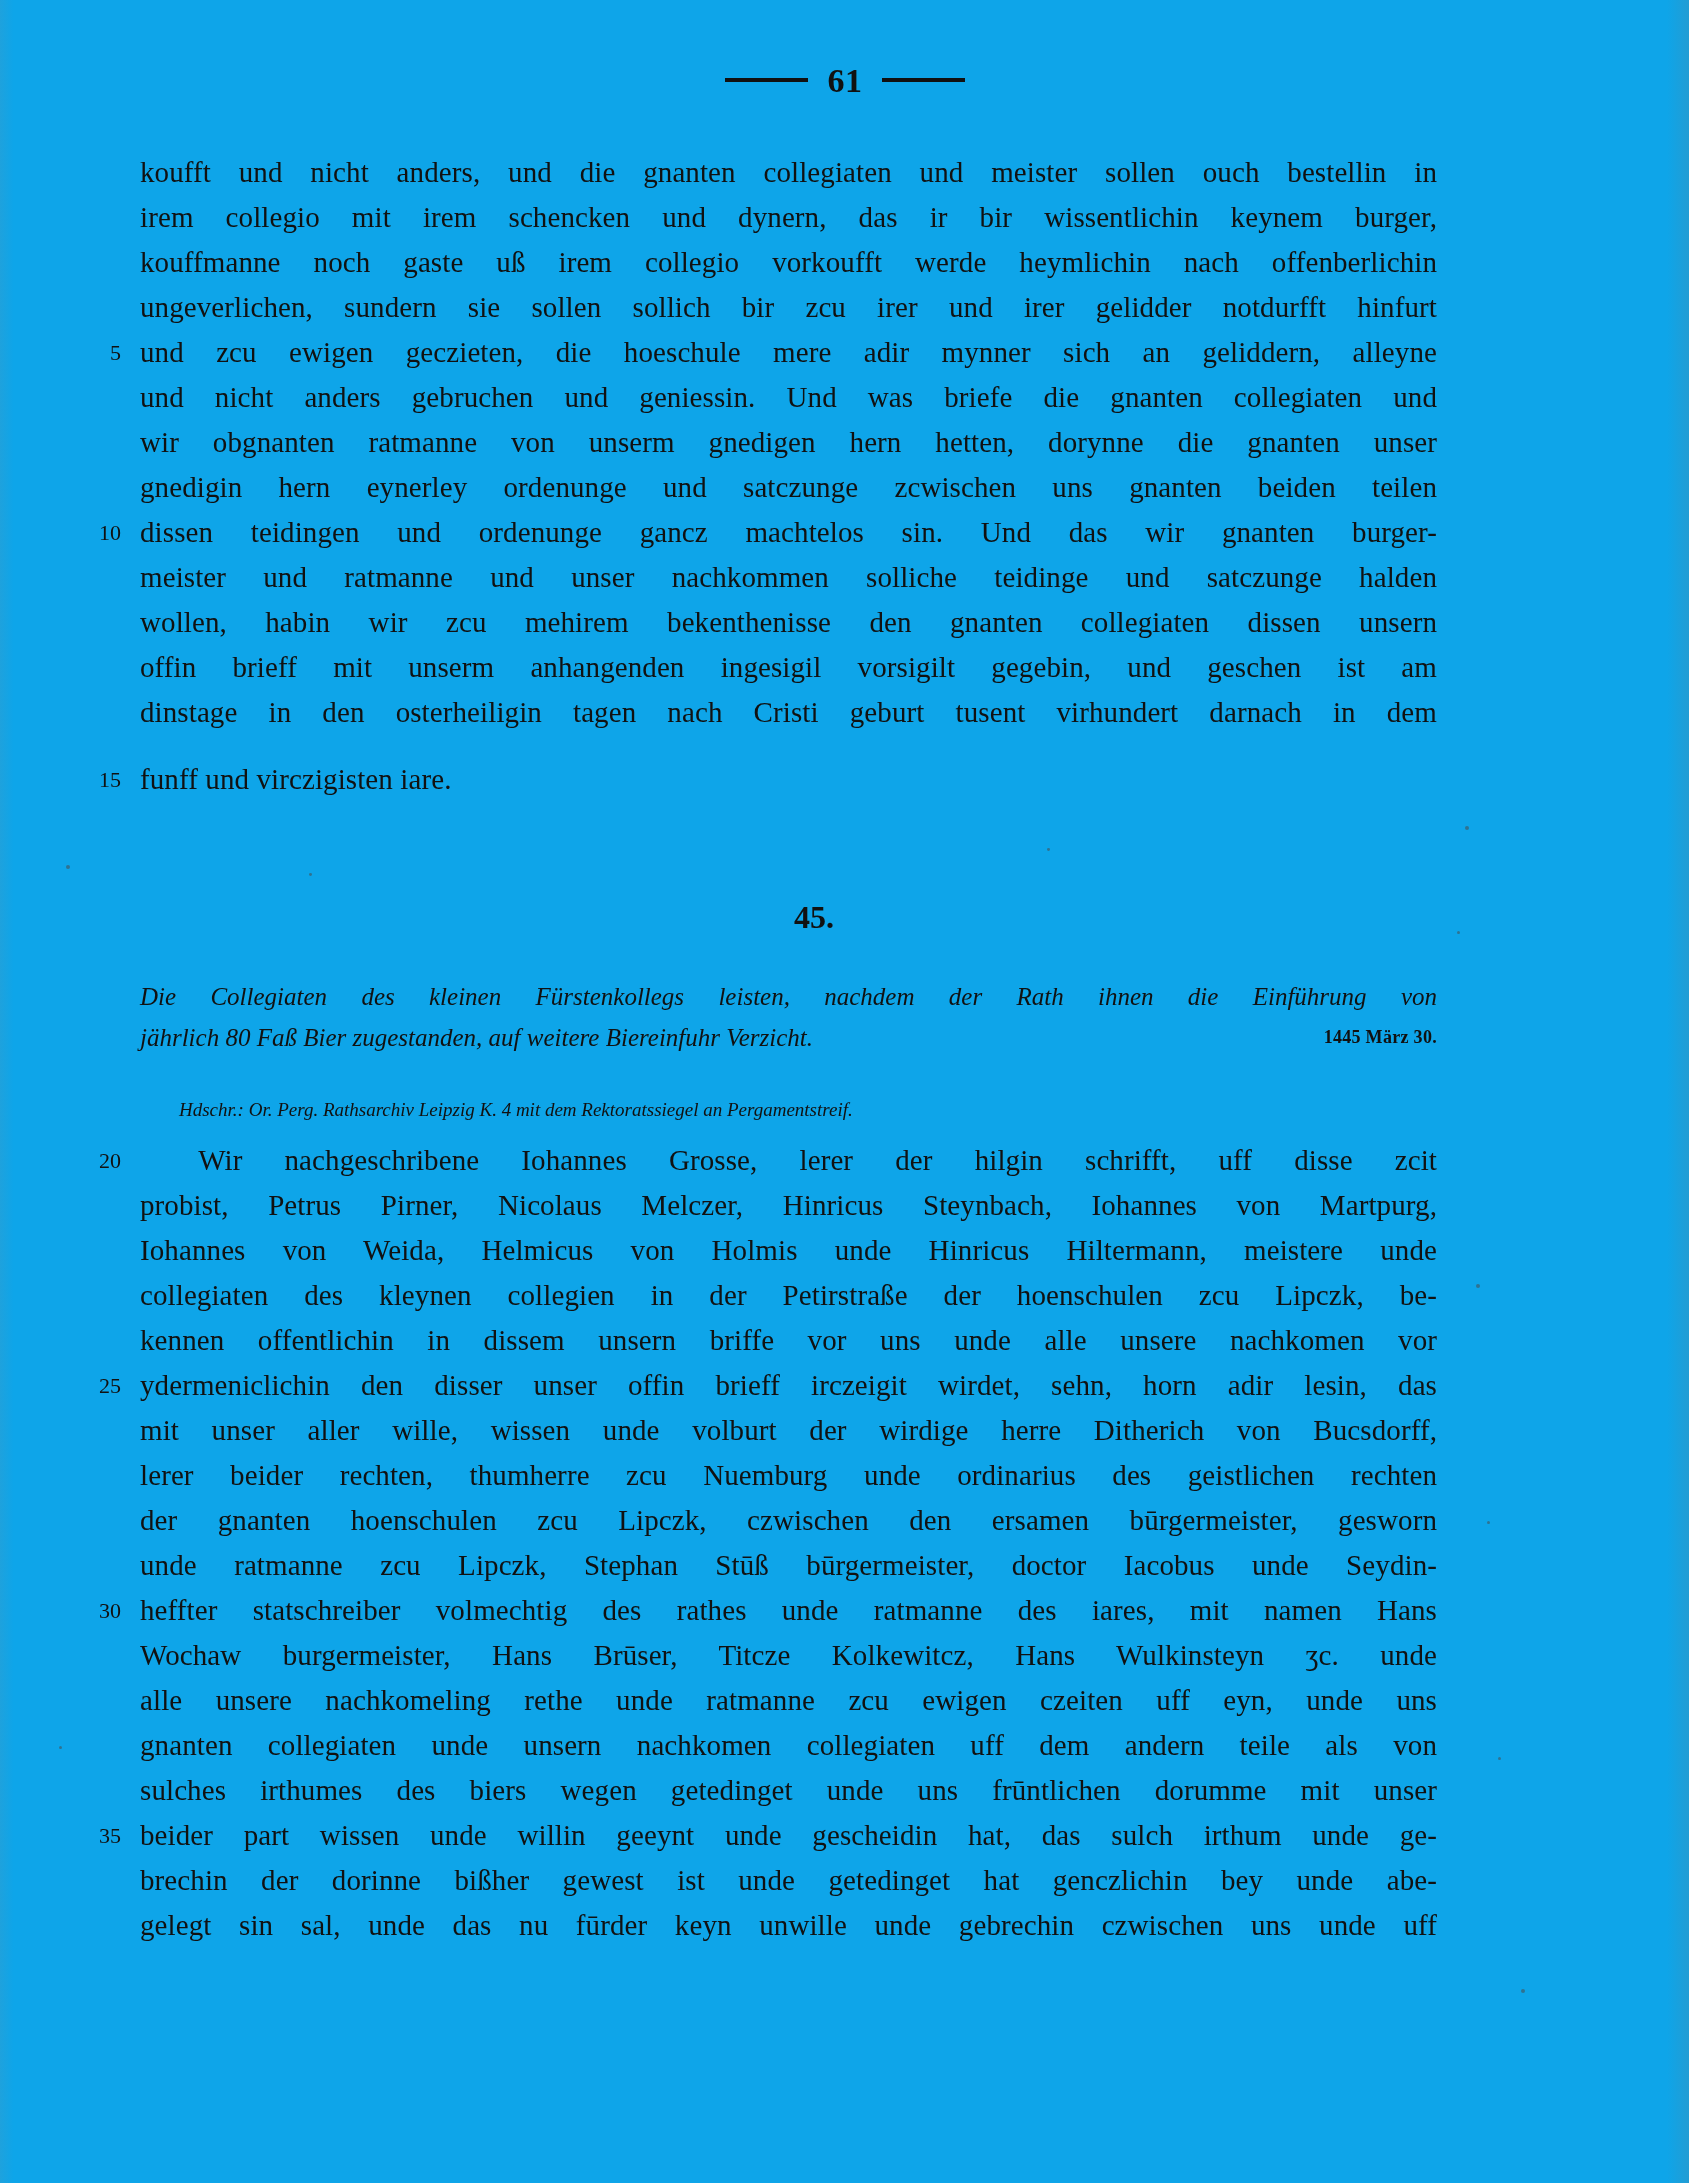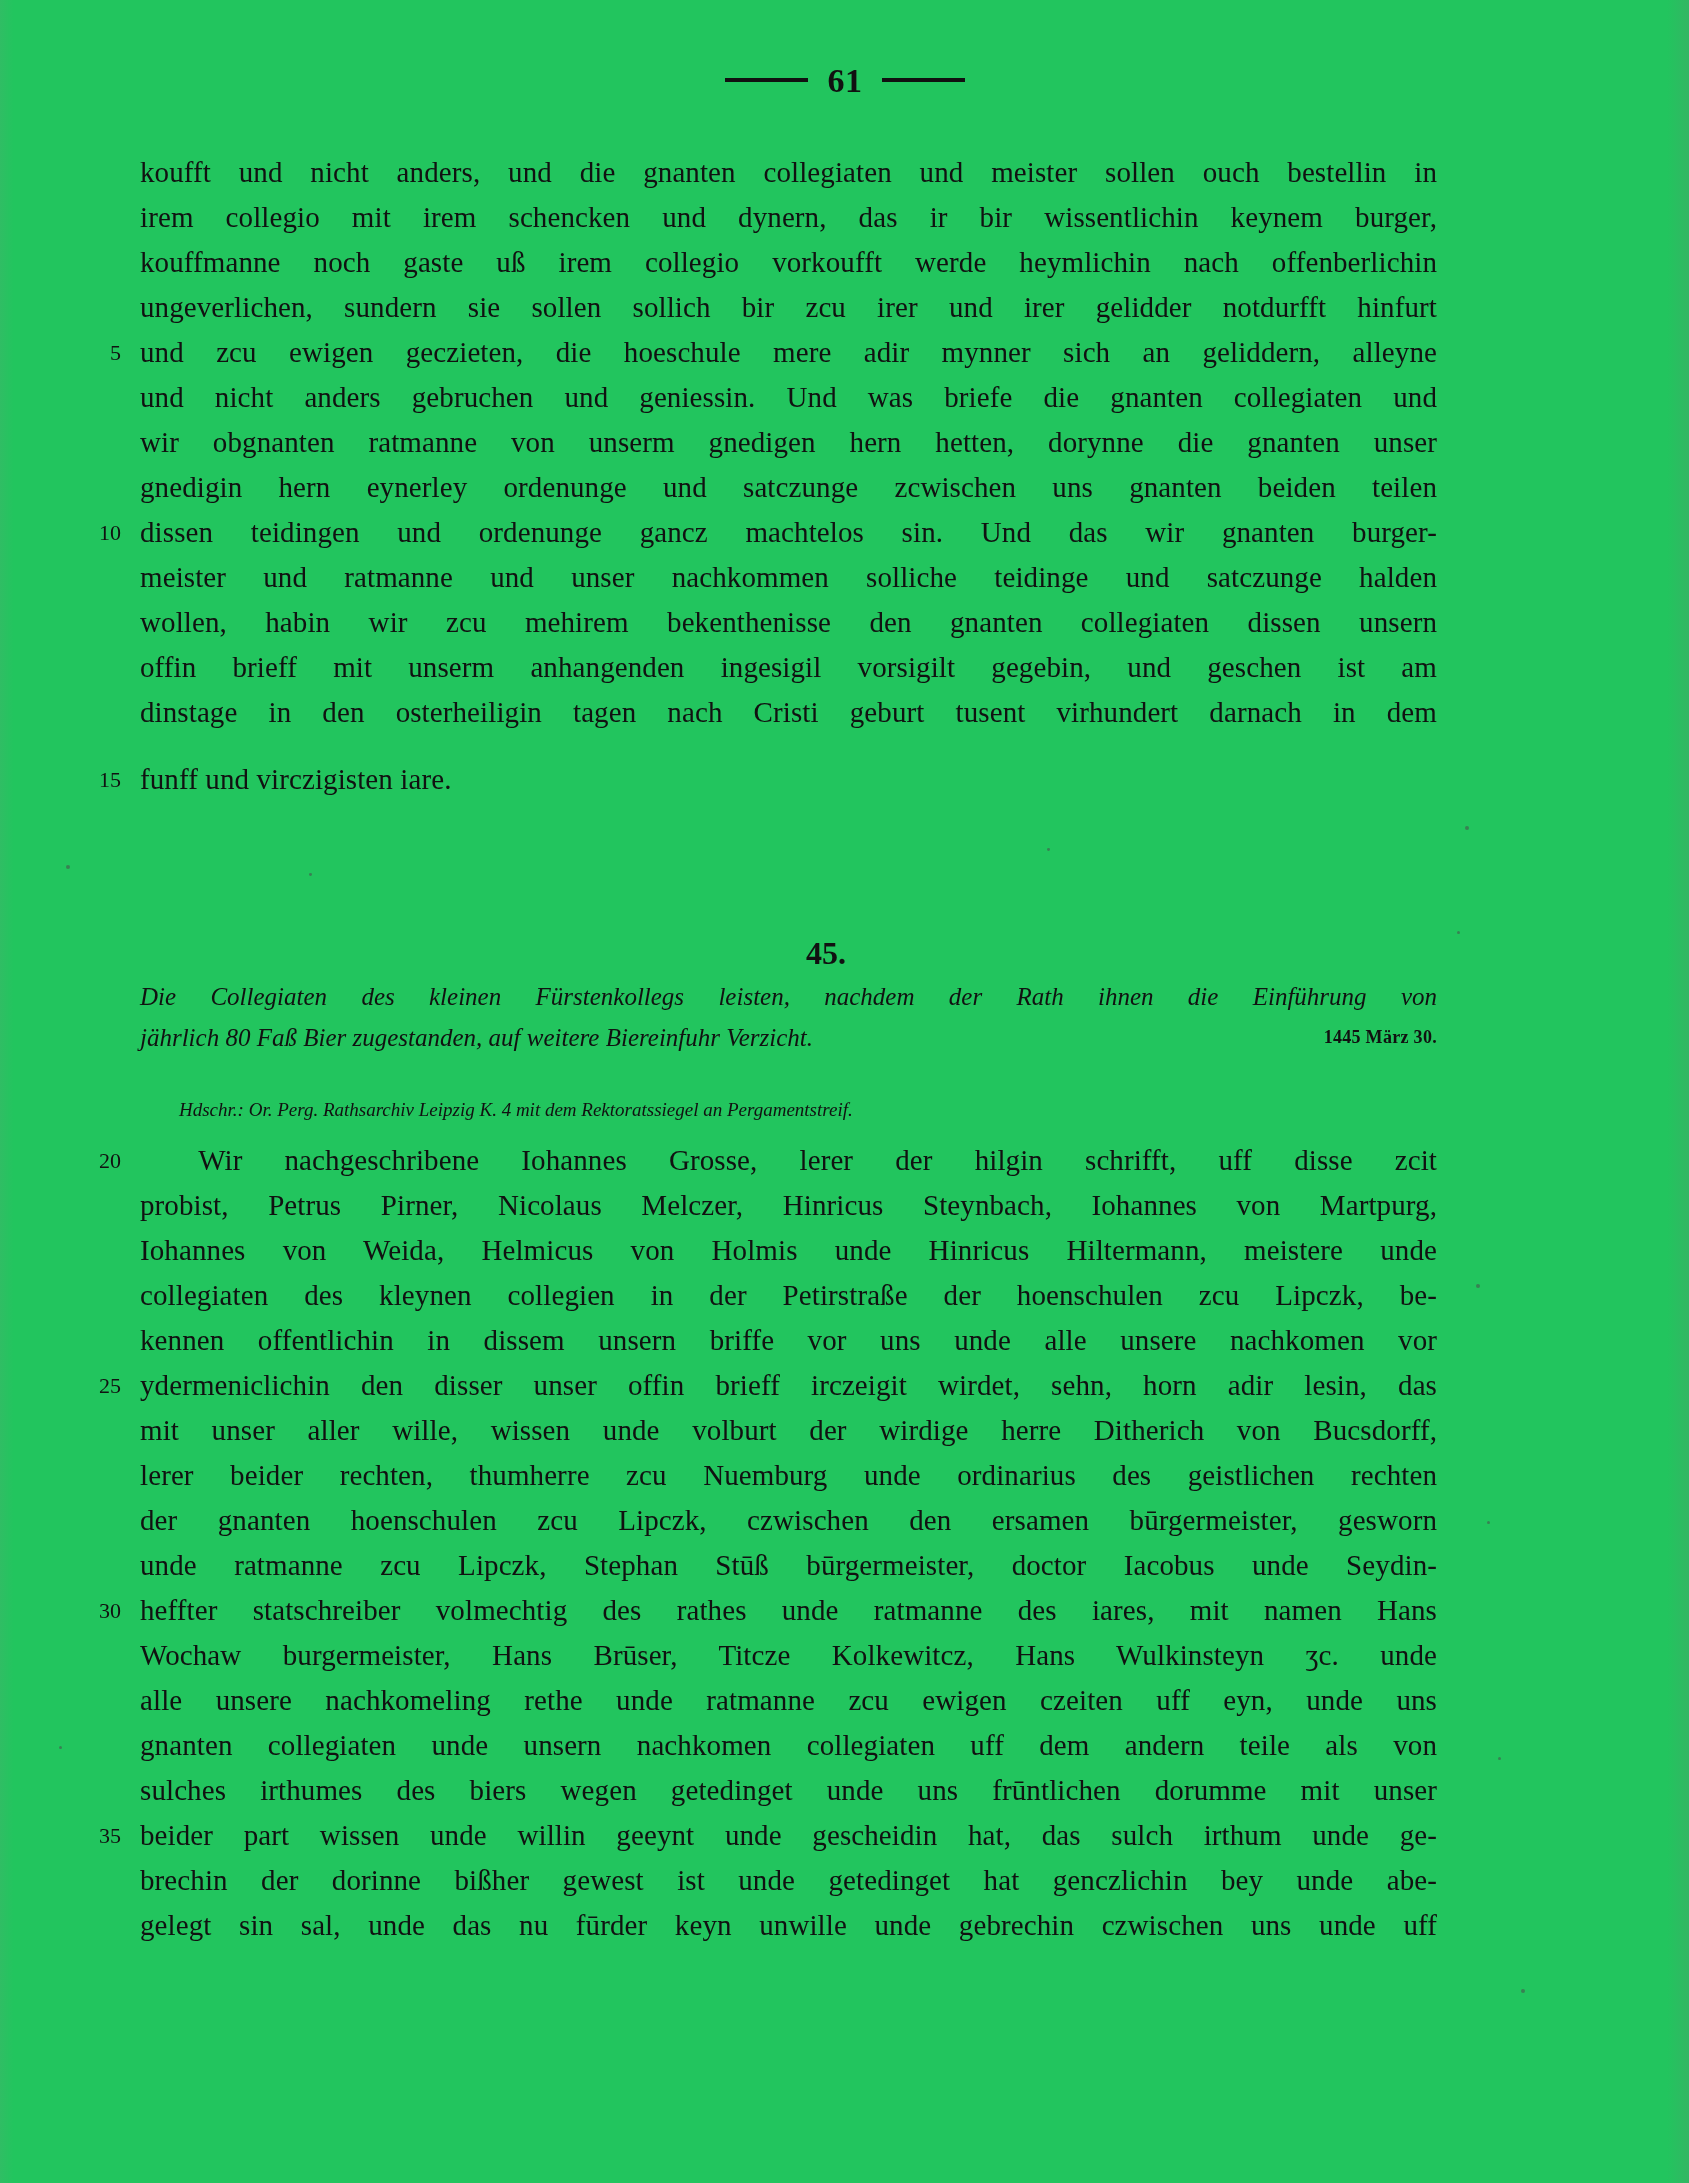--- a/index.html
+++ b/index.html
@@ -10,21 +10,21 @@
   }
   body {
     font-family: "Liberation Serif", "DejaVu Serif", serif;
     color: #111111;
   }
 
   .page {
     position: relative;
     width: 1690px;
     height: 2183px;
-    background: #22c55e;
+    background: #0ea5e9;
     overflow: hidden;
     box-sizing: border-box;
   }
 
   
   .scan-edge {
     position: absolute;
     top: 0;
     right: 0;
     width: 33px;
@@ -108,26 +108,25 @@
   .txtline.lastline .content {
     text-align: left;
     text-align-last: left;
     margin-top: 22px;
   }
 
   
   .doc-number {
     position: absolute;
     top: 899px;
-    left: 12px;
+    left: 0;
     width: 1628px;
     text-align: center;
     font-size: 32px;
     font-weight: bold;
-    margin-top: 36px;
   }
 
   
   .regest {
     position: absolute;
     left: 140px;
     top: 976px;
     width: 1297px;
     font-style: italic;
     font-size: 25px;

